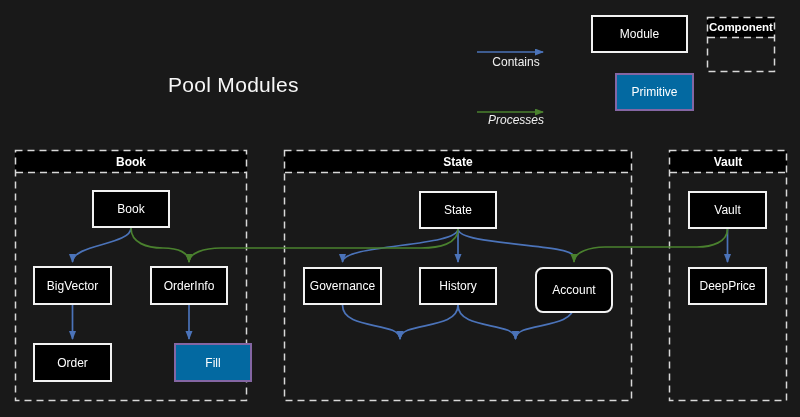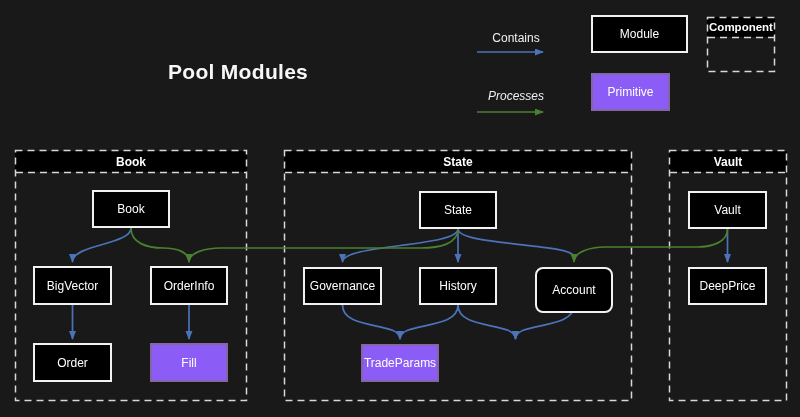--- a/index.html
+++ b/index.html
@@ -8,51 +8,53 @@
     width: 800px;
     height: 417px;
     background: #191919;
     overflow: hidden;
     font-family: "Liberation Sans", "DejaVu Sans", sans-serif;
     color: #ffffff;
   }
   .page-title {
     position: absolute;
     left: 168px;
-    top: 60px;
+    top: 73px;
     font-size: 21px;
-    font-weight: bold;
+    font-weight: normal;
     color: #f7f7f7;
     letter-spacing: 0.3px;
     white-space: nowrap;
   }
   .legend-label {
     position: absolute;
     width: 78px;
     text-align: center;
     font-size: 12px;
     color: #f0f0f0;
     white-space: nowrap;
+    margin-top: 24px;
   }
   .node {
     position: absolute;
     box-sizing: border-box;
     background: #000000;
     border: 2px solid #f2f2f2;
     display: flex;
     align-items: center;
     justify-content: center;
     font-size: 12px;
     color: #ffffff;
     white-space: nowrap;
     z-index: 3;
   }
   .node.primitive {
-    background: #8b5cf6;
+    background: #0369a1;
     border: 2px solid #8466a3;
+    margin-left: 24px;
   }
   .container-band {
     position: absolute;
     box-sizing: border-box;
     background: #000000;
     display: flex;
     align-items: center;
     justify-content: center;
     font-size: 12px;
     font-weight: bold;
@@ -140,18 +142,17 @@
   <div class="node" style="left:92px; top:190px; width:78px; height:38px;">Book</div>
   <div class="node" style="left:33px; top:266px; width:79px; height:39px;">BigVector</div>
   <div class="node" style="left:150px; top:266px; width:78px; height:39px;">OrderInfo</div>
   <div class="node" style="left:33px; top:343px; width:79px; height:39px;">Order</div>
   <div class="node primitive" style="left:150px; top:343px; width:78px; height:39px;">Fill</div>
 
   <div class="node" style="left:419px; top:191px; width:78px; height:38px;">State</div>
   <div class="node" style="left:303px; top:267px; width:79px; height:38px;">Governance</div>
   <div class="node" style="left:419px; top:267px; width:78px; height:38px;">History</div>
   <div class="node" style="left:535px; top:267px; width:78px; height:46px;border-radius:8px;">Account</div>
-  <div class="node primitive" style="left:361px; top:344px; width:78px; height:38px;">TradeParams</div>
 
   <div class="node" style="left:688px; top:191px; width:79px; height:38px;">Vault</div>
   <div class="node" style="left:688px; top:267px; width:79px; height:38px;">DeepPrice</div>
 
 </div>
 
 </body></html>

